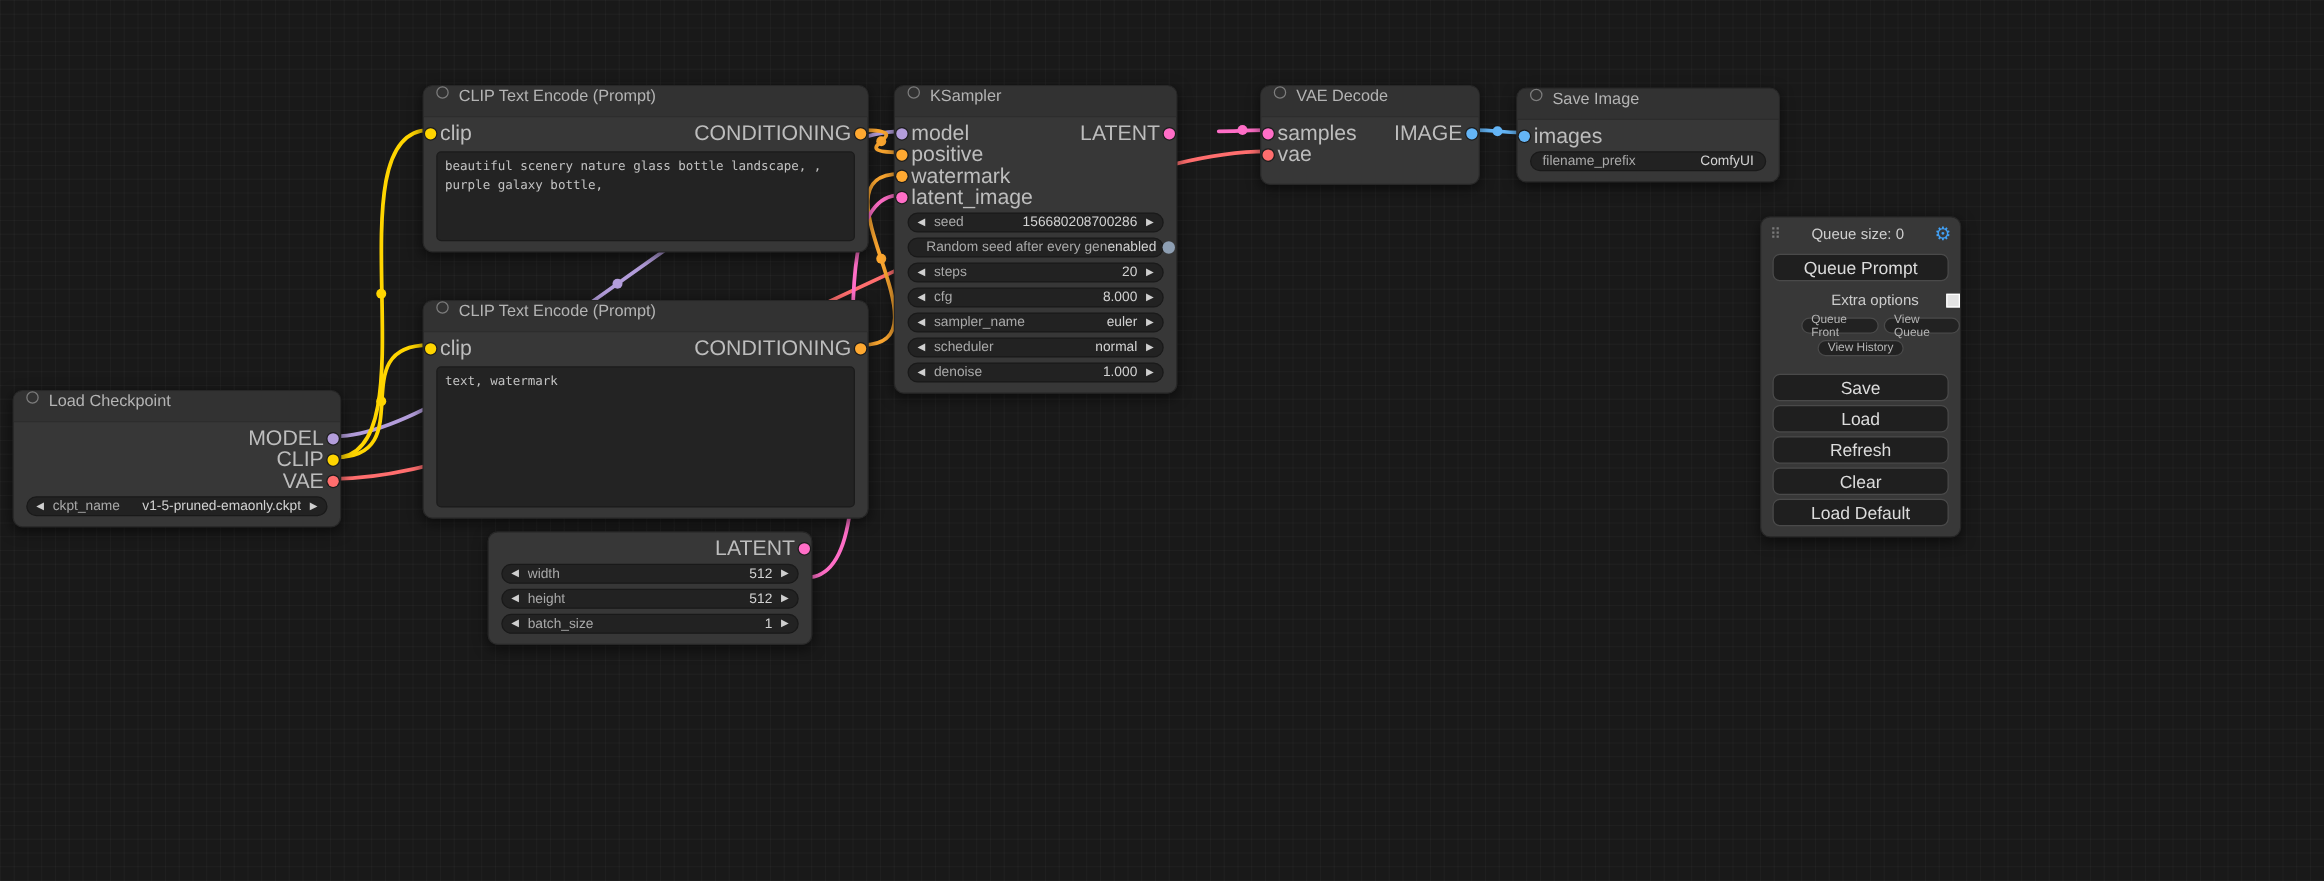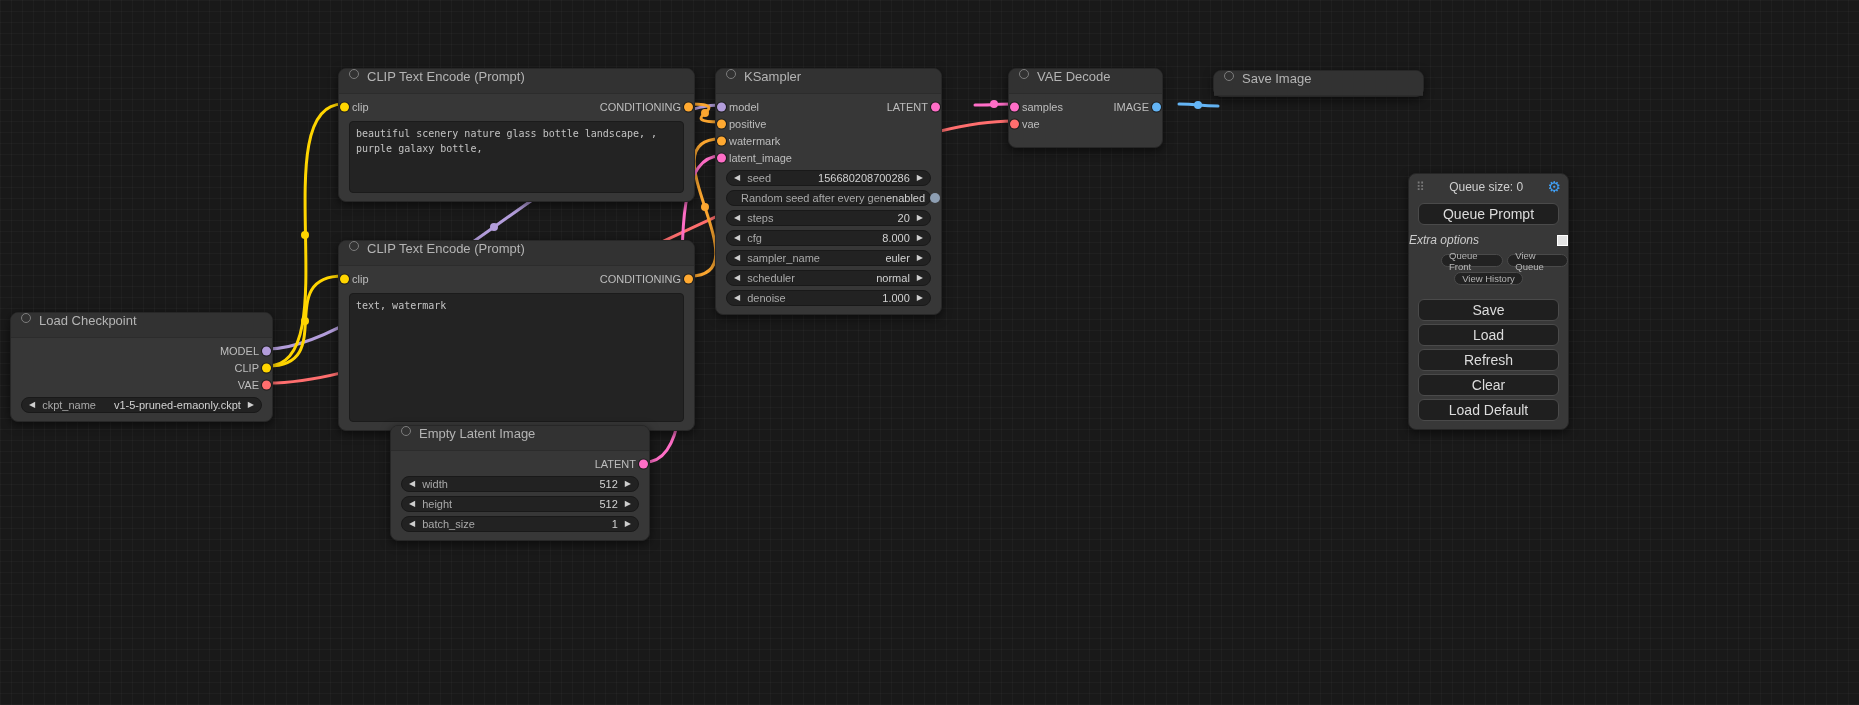--- a/index.html
+++ b/index.html
@@ -16,21 +16,21 @@
   .node{position:absolute;z-index:2;background:#373737;border:1px solid #272727;
     border-radius:8px;box-shadow:0 3px 10px rgba(0,0,0,.55);box-sizing:border-box;}
   .node-title{height:24px;display:flex;align-items:flex-start;gap:8px;padding:0 10px;
     background:#323232;border-radius:7px 7px 0 0;color:#b4b4b4;font-size:13px;
     border-bottom:1px solid #2c2c2c;}
   .collapse-dot{width:10px;height:10px;border-radius:50%;border:1.5px solid #7d7d7d;
     box-sizing:border-box;flex:0 0 auto;}
   .node-body{padding:4px 0 8px 0;}
 
   .io-row{position:relative;height:17px;display:flex;align-items:center;
-    justify-content:space-between;padding:0 13px;font-size:11px;color:#bdbdbd;}
+    justify-content:space-between;padding:0 13px;font-size:17px;color:#bdbdbd;}
   .io-left,.io-right{display:flex;align-items:center;}
   .slot-dot{position:absolute;width:9px;height:9px;border-radius:50%;top:50%;
     transform:translateY(-50%);box-shadow:0 0 0 1px #1c1c1c;}
   .slot-in{left:1px;}
   .slot-out{right:1px;}
 
   .c-model{background:#b39ddb;}  .s-model{stroke:#b39ddb;}
   .c-clip{background:#ffd500;}   .s-clip{stroke:#ffd500;}
   .c-vae{background:#ff6e6e;}    .s-vae{stroke:#ff6e6e;}
   .c-cond{background:#ffa931;}   .s-cond{stroke:#ffa931;}
@@ -57,22 +57,22 @@
   #queue-panel{position:absolute;left:1408px;top:173px;width:161px;z-index:3;
     background:#383838;border:1px solid #262626;border-radius:8px;
     box-shadow:0 3px 10px rgba(0,0,0,.55);padding-bottom:8px;box-sizing:border-box;}
   .qp-header{height:26px;display:flex;align-items:center;justify-content:space-between;
     padding:0 7px;color:#cfcfcf;font-size:12px;}
   .drag-dots{color:#7a7a7a;font-size:12px;cursor:grab;}
   .gear{color:#41a0f5;font-size:15px;cursor:pointer;}
   .qbtn{width:141px;height:22px;margin:3px auto 0;background:#1f1f1f;
     border:1px solid #4a4a4a;border-radius:6px;color:#dcdcdc;font-size:14px;
     display:flex;align-items:center;justify-content:center;cursor:pointer;box-sizing:border-box;}
-  .extra-row{display:flex;align-items:center;justify-content:space-between;gap:6px;
-    margin-top:8px;color:#cccccc;font-size:12px;font-style:italic;}
+  .extra-row{display:flex;align-items:center;justify-content:flex-end;gap:22px;
+    margin-top:8px;color:#cccccc;font-size:12px;}
   .checkbox{width:11px;height:11px;background:#e3e3e3;border:1px solid #fff;box-sizing:border-box;}
   .small-row{display:flex;justify-content:center;gap:4px;margin-top:7px;padding-left:32px;}
   .qbtn-sm{height:13px;padding:0 7px;background:#222;border:1px solid #4a4a4a;
     border-radius:8px;color:#b5b5b5;font-size:9.5px;display:flex;align-items:center;
     justify-content:center;cursor:pointer;box-sizing:border-box;}
   .hist-row{display:flex;justify-content:center;margin-top:5px;}
   .big-gap{margin-top:14px;}
 </style>
 </head>
 <body>
@@ -151,29 +151,25 @@
       <span class="collapse-dot"></span>
       <span>CLIP Text Encode (Prompt)</span>
     </div>
     <div class="node-body">
       <div class="io-row">
         <span class="slot-dot slot-in c-clip"></span>
         <span class="io-left">clip</span>
         <span class="io-right">CONDITIONING</span>
         <span class="slot-dot slot-out c-cond"></span>
       </div>
-      <div class="prompt-box" style="height:129px;">text, watermark</div>
+      <div class="prompt-box" style="height:113px;">text, watermark</div>
     </div>
   </div>
 
   <div class="node" style="left:390px;top:425px;width:260px;">
-    <div class="node-title">
-      <span class="collapse-dot"></span>
-      <span>Empty Latent Image</span>
-    </div>
     <div class="node-body">
       <div class="io-row">
         <span class="io-left"></span>
         <span class="io-right">LATENT</span>
         <span class="slot-dot slot-out c-latent"></span>
       </div>
       <div class="pill">
         <span class="arr">◀</span>
         <span class="wl">width</span>
         <span class="wv">512</span>
@@ -255,21 +251,21 @@
       </div>
       <div class="pill">
         <span class="arr">◀</span>
         <span class="wl">denoise</span>
         <span class="wv">1.000</span>
         <span class="arr">▶</span>
       </div>
     </div>
   </div>
 
-  <div class="node" style="left:1008px;top:68px;width:155px;">
+  <div class="node" style="left:1008px;top:68px;width:176px;">
     <div class="node-title">
       <span class="collapse-dot"></span>
       <span>VAE Decode</span>
     </div>
     <div class="node-body" style="padding-bottom:15px;">
       <div class="io-row">
         <span class="slot-dot slot-in c-latent"></span>
         <span class="io-left">samples</span>
         <span class="io-right">IMAGE</span>
         <span class="slot-dot slot-out c-image"></span>
@@ -278,20 +274,30 @@
         <span class="slot-dot slot-in c-vae"></span>
         <span class="io-left">vae</span>
       </div>
     </div>
   </div>
 
   <div class="node" style="left:1213px;top:70px;width:211px;">
     <div class="node-title">
       <span class="collapse-dot"></span>
       <span>Save Image</span>
+    </div>
+    <div class="node-body">
+      <div class="io-row">
+        <span class="slot-dot slot-in c-image"></span>
+        <span class="io-left">images</span>
+      </div>
+      <div class="pill textw">
+        <span class="wl">filename_prefix</span>
+        <span class="wv">ComfyUI</span>
+      </div>
     </div>
   </div>
 
   <div id="queue-panel">
     <div class="qp-header">
       <span class="drag-dots">⠿</span>
       <span>Queue size: 0</span>
       <span class="gear">⚙</span>
     </div>
     <div class="qbtn">Queue Prompt</div>

